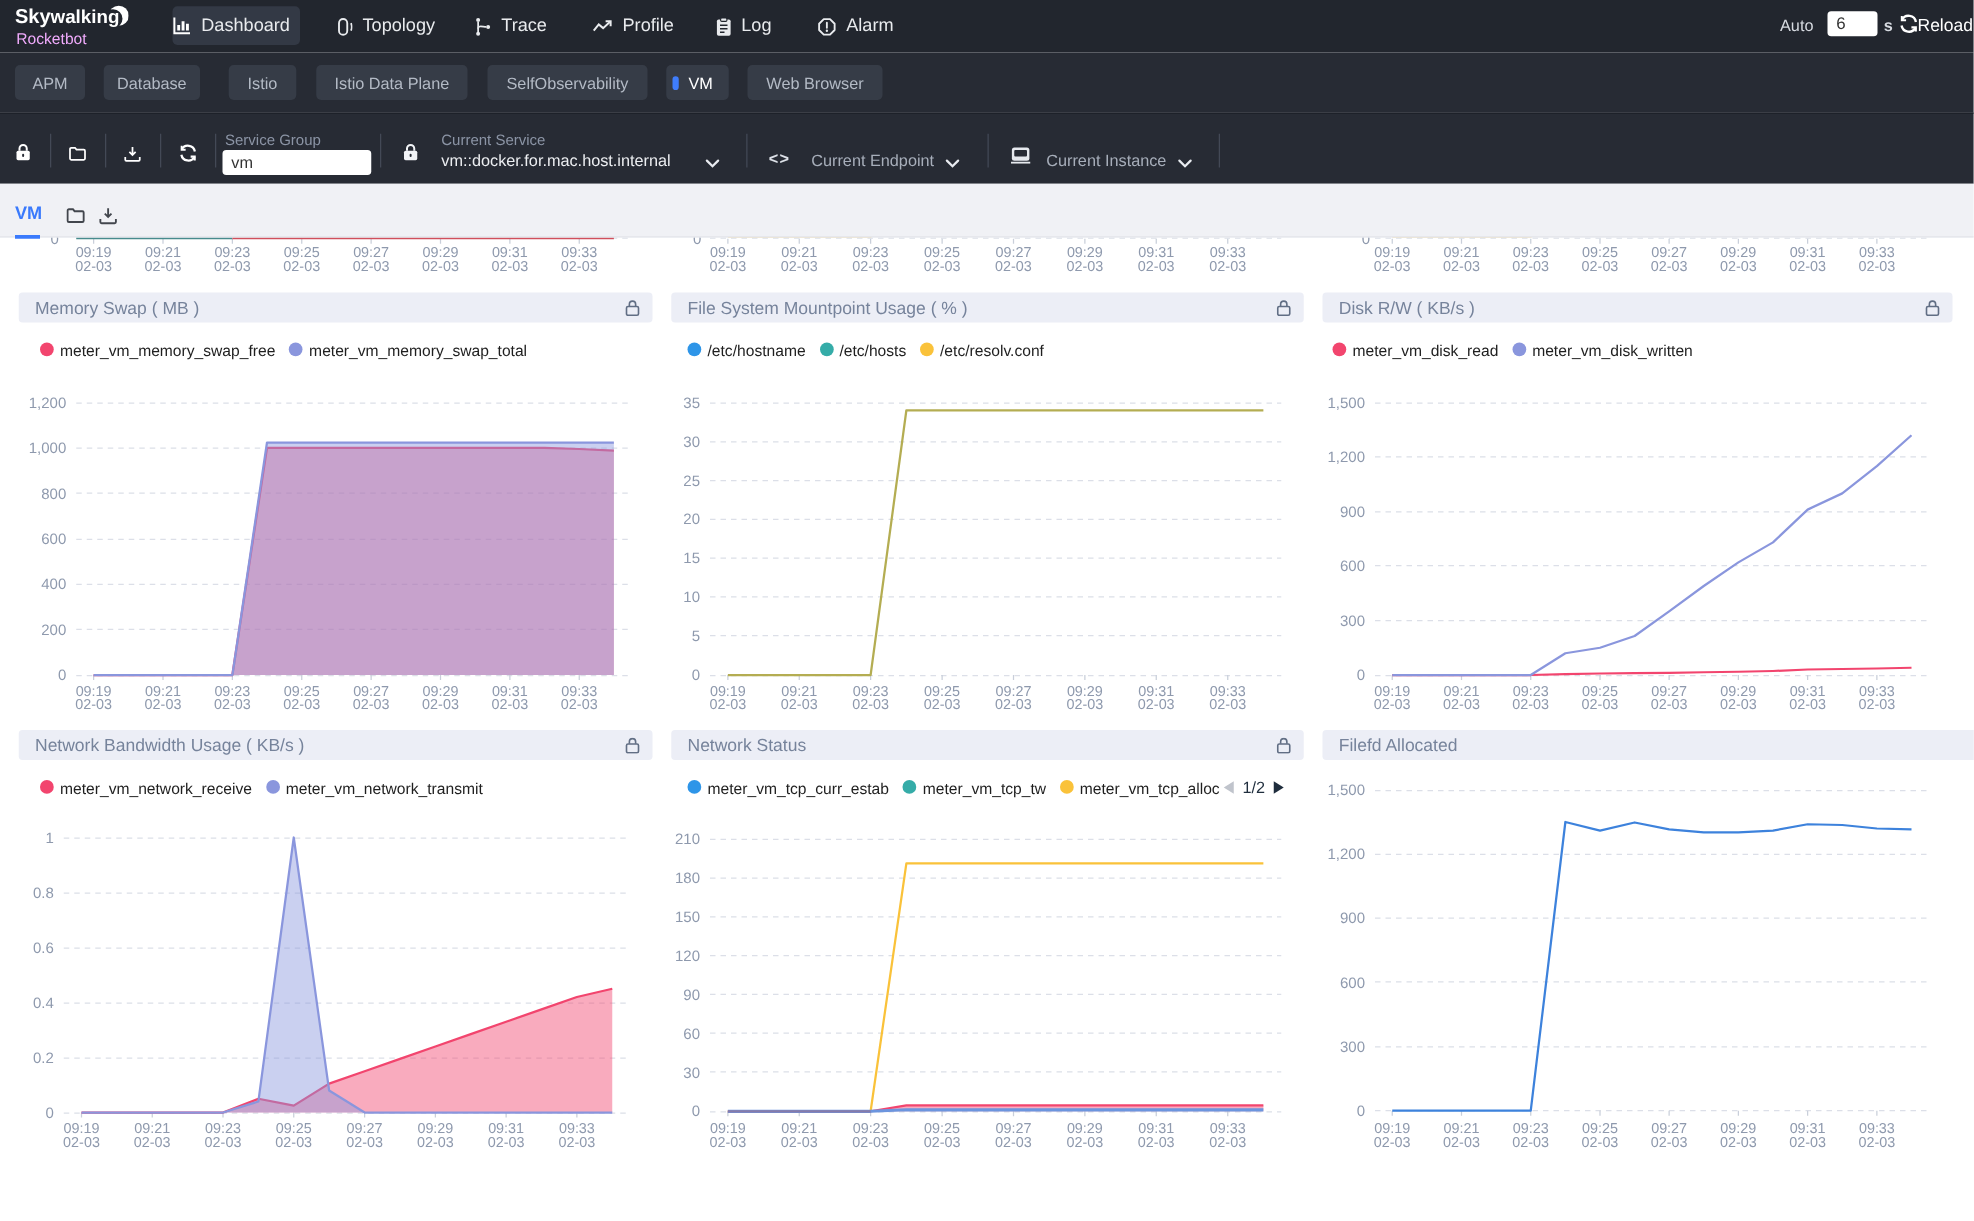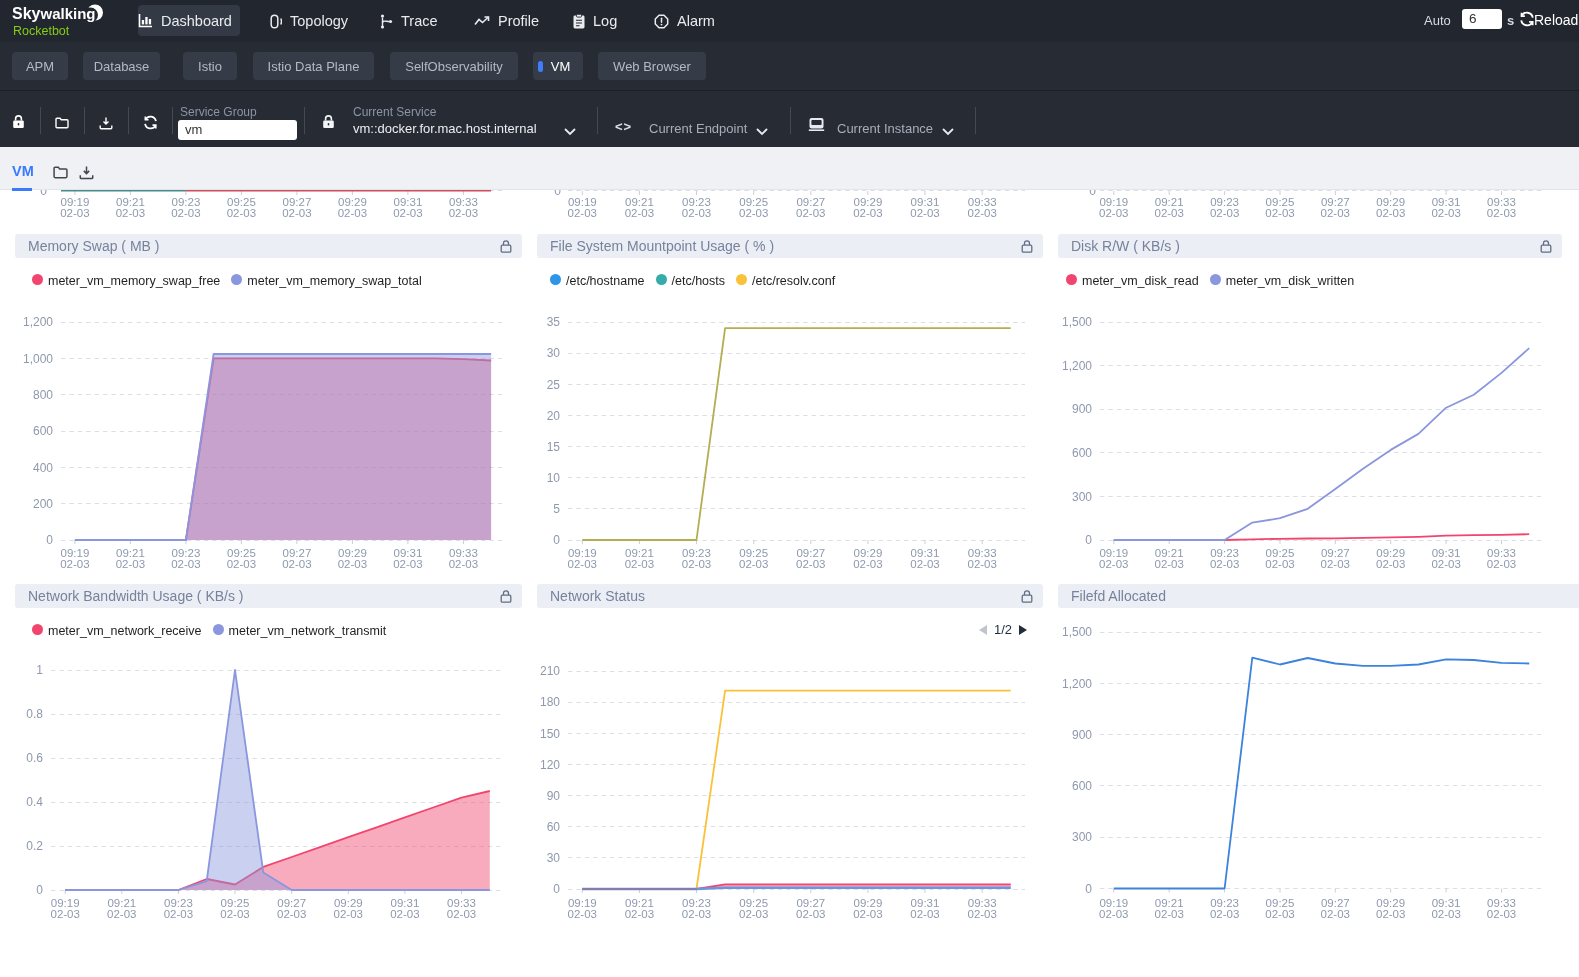--- a/index.html
+++ b/index.html
@@ -32,21 +32,21 @@
   <div class="abs" style="left:12px;top:5px;color:#fff;font-size:16px;font-weight:bold;letter-spacing:0px">Sky<span style="font-size:15px">walking</span></div>
   <svg class="abs" style="left:86.5px;top:4px" width="16" height="17" viewBox="0 0 16 17">
         <defs>
           <mask id="mmask">
             <rect width="16" height="17" fill="#fff"></rect>
             <circle cx="3.4" cy="11" r="7.6" fill="#000"></circle>
           </mask>
         </defs>
         <circle cx="8" cy="8.5" r="8" fill="#fff" mask="url(#mmask)"></circle>
       </svg>
-  <div class="abs" style="left:13px;top:24px;color:#84cc16;font-size:12.5px">Rocketbot</div>
+  <div class="abs" style="left:13px;top:24px;color:#f0abfc;font-size:12.5px">Rocketbot</div>
 
   <div class="navitem" style="left:138px;width:102px;top:5px;height:31px;background:#333945;border-radius:4px;">
     <svg width="15" height="15" viewBox="0 0 15 15">
           <path d="M1.5 1v12.5H14" fill="none" stroke="#fff" stroke-width="1.6"></path>
           <rect x="3.8" y="7" width="2.3" height="4.4" fill="#fff"></rect>
           <rect x="7.3" y="4" width="2.3" height="7.4" fill="#fff"></rect>
           <rect x="10.8" y="6" width="2.3" height="5.4" fill="#fff"></rect>
         </svg>
     <span>Dashboard</span>
   </div>
@@ -251,20 +251,25 @@
       <span class="li"><span class="dot" style="background:#35ACA8"></span>/etc/hosts</span>
       <span class="li"><span class="dot" style="background:#FAC23A"></span>/etc/resolv.conf</span>
     </div>
 <div class="legend" style="left:1066px;top:273px">
       <span class="li"><span class="dot" style="background:#F2456E"></span>meter_vm_disk_read</span>
       <span class="li"><span class="dot" style="background:#8A96DD"></span>meter_vm_disk_written</span>
     </div>
 <div class="legend" style="left:32px;top:623px">
       <span class="li"><span class="dot" style="background:#F2456E"></span>meter_vm_network_receive</span>
       <span class="li"><span class="dot" style="background:#8A96DD"></span>meter_vm_network_transmit</span>
+    </div>
+<div class="legend" style="left:550px;top:623px">
+      <span class="li"><span class="dot" style="background:#2E95E8"></span>meter_vm_tcp_curr_estab</span>
+      <span class="li"><span class="dot" style="background:#35ACA8"></span>meter_vm_tcp_tw</span>
+      <span class="li"><span class="dot" style="background:#FAC23A"></span>meter_vm_tcp_alloc</span>
     </div>
 <div class="abs" style="left:977px;top:622px;display:flex;align-items:center;gap:6px;font-size:13px;color:#1f2d3d">
   <svg width="11" height="12" viewBox="0 0 11 12">
         <path d="M10 1L2 6l8 5z" fill="#c0c4cc"></path>
       </svg>
   <span>1/2</span>
   <svg width="11" height="12" viewBox="0 0 11 12">
         <path d="M1 1l8 5-8 5z" fill="#1f2d3d"></path>
       </svg>
 </div>

